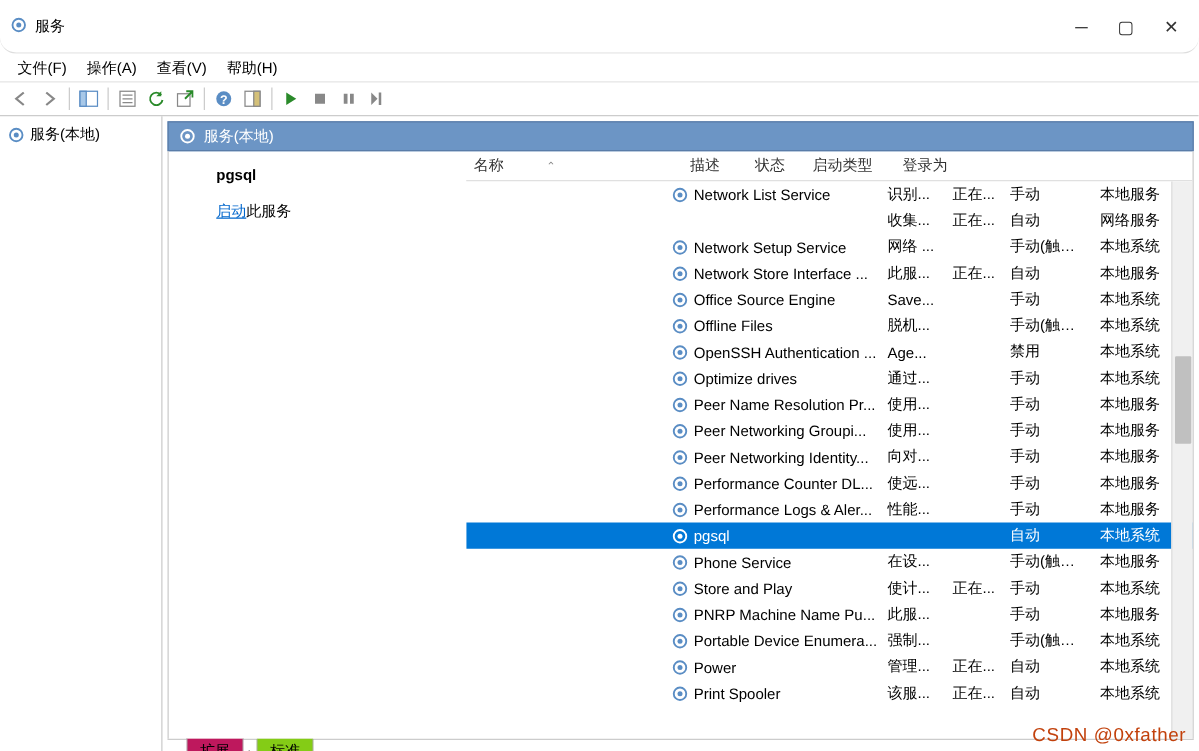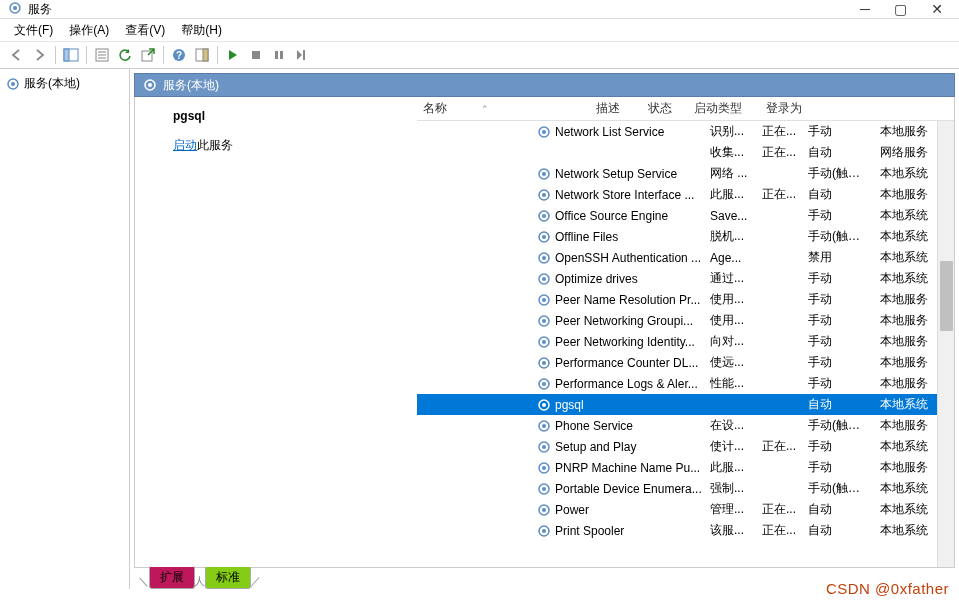--- a/index.html
+++ b/index.html
@@ -1,36 +1,36 @@
 <!DOCTYPE html>
 <html><head>
 <meta charset="utf-8">
 <style>
 * { box-sizing: border-box; margin: 0; padding: 0; }
 body { font-family: "Microsoft YaHei", "Segoe UI", sans-serif; font-size: 12px; background: #fff; color: #000; width: 959px; height: 601px; overflow: hidden; position: relative; }
-.titlebar { height: 19px; display: flex; align-items: center; padding: 0 8px; border-bottom: 1px solid #ddd; }
+.titlebar { height: 43px; display: flex; align-items: center; padding: 0 8px; border-bottom: 1px solid #ddd; border-radius: 13px; }
 .titlebar .icon { margin-right: 6px; }
 .titlebar .title { flex: 1; font-size: 12px; }
 .titlebar .win-controls { display: flex; gap: 24px; padding-right: 8px; }
 .titlebar .win-controls span { font-size: 14px; color: #333; cursor: default; }
 .menubar { height: 22px; display: flex; align-items: center; padding: 0 8px; gap: 4px; }
 .menubar .menu-item { padding: 2px 6px; cursor: default; }
 .toolbar { height: 28px; display: flex; align-items: center; padding: 2px 6px; border-top: 1px solid #e5e5e5; border-bottom: 1px solid #ccc; background: #fff; gap: 1px; }
 .toolbar .tb-btn { width: 22px; height: 22px; display: flex; align-items: center; justify-content: center; border: 1px solid transparent; cursor: default; }
 .toolbar .sep { width: 1px; height: 18px; background: #ccc; margin: 0 3px; }
 .main { display: flex; height: calc(601px - 31px - 22px - 28px); }
 .tree-pane { width: 130px; border-right: 1px solid #ccc; padding: 4px 2px; }
 .tree-item { display: flex; align-items: center; gap: 4px; padding: 2px 4px; }
 .right-pane { flex: 1; display: flex; flex-direction: column; position: relative; }
 .pane-header { height: 24px; background: #6c95c5; color: #fff; display: flex; align-items: center; padding: 0 8px; border: 1px solid #5a7ca8; gap: 6px; margin: 4px 4px 0 4px; }
 .pane-body { flex: 1; display: flex; margin: 0 4px; border-left: 1px solid #ccc; border-right: 1px solid #ccc; overflow: hidden; padding-left: 28px; }
 .detail-col { width: 210px; padding: 12px 10px; }
 .detail-col .svc-name { font-weight: bold; margin-bottom: 14px; }
 .detail-col .action-line a { color: #0066cc; text-decoration: underline; }
-.list-col { flex: 1; position: relative; display: flex; flex-direction: column; margin-left: 44px; }
+.list-col { flex: 1; position: relative; display: flex; flex-direction: column; }
 .list-header { display: flex; height: 24px; border-bottom: 1px solid #e0e0e0; }
 .list-header .col { padding: 3px 6px; border-right: 1px solid transparent; font-size: 12px; color: #333; display: flex; align-items: center; }
 .col-sort { font-size: 9px; margin-left: 30px; color: #888; }
 .list-body { flex: 1; overflow: hidden; position: relative; }
 .row { display: flex; height: 21px; align-items: center; justify-content: flex-end; }
 .row.selected { background: #0078d7; color: #fff; }
 .row .cell { padding: 0 6px; overflow: hidden; white-space: nowrap; text-overflow: ellipsis; font-size: 12px; }
 .c-name { width: 173px; display: flex; align-items: center; gap: 4px; }
 .c-desc { width: 52px; }
 .c-status { width: 46px; }
@@ -409,21 +409,21 @@
               <div class="cell c-logon">本地服务</div>
             </div>
             <div class="row">
               <div class="cell c-name">
                 <span class="gear-icon">
                   <svg width="14" height="14">
                     <circle cx="7" cy="7" r="5" fill="none" stroke="#5a8dc4" stroke-width="1.5"></circle>
                     <circle cx="7" cy="7" r="2" fill="#5a8dc4"></circle>
                   </svg>
                 </span>
-                <span>Setup and Play</span>
+                <span>Store and Play</span>
               </div>
               <div class="cell c-desc">使计...</div>
               <div class="cell c-status">正在...</div>
               <div class="cell c-startup">手动</div>
               <div class="cell c-logon">本地系统</div>
             </div>
             <div class="row">
               <div class="cell c-name">
                 <span class="gear-icon">
                   <svg width="14" height="14">

